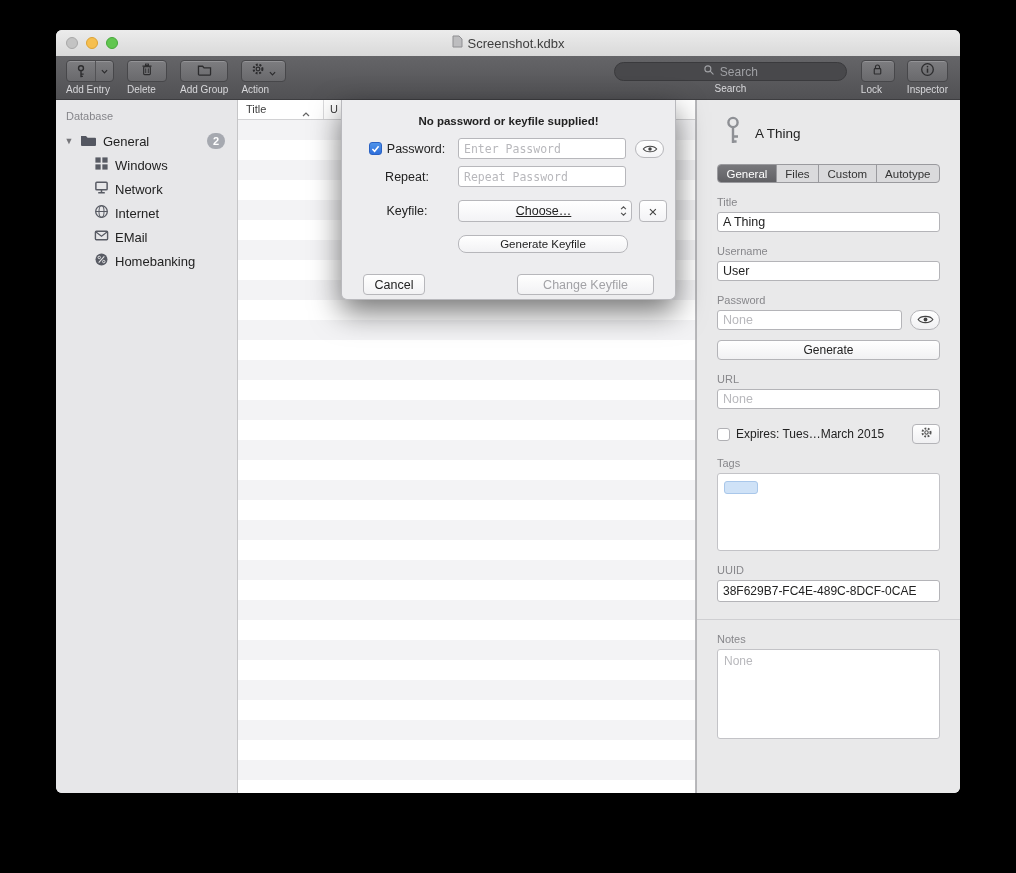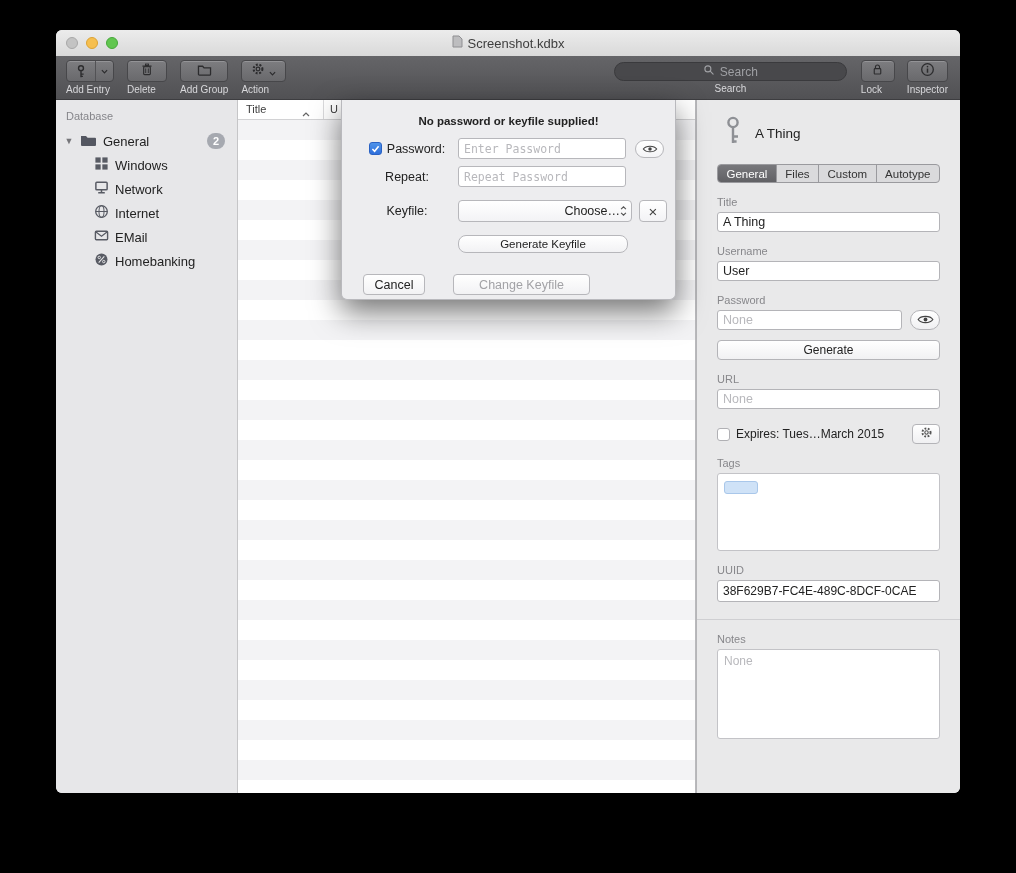--- a/index.html
+++ b/index.html
@@ -107,29 +107,29 @@
   .form-label { width:86px; text-align:right; font-size:12.5px; color:#222;
                 display:flex; justify-content:center; align-items:center; gap:5px; flex:none; }
   .form-field { width:168px; margin-left:8px; height:21px; border:1px solid #b7b7bb; border-radius:3px;
                 background:#fff; padding:0 5px; font-family:"DejaVu Sans Mono", monospace;
                 font-size:11.5px; color:#222; }
   .eye-btn { margin-left:9px; width:29px; height:18px; border:1px solid #b7b7bb; border-radius:9px;
              background:linear-gradient(#fff,#f4f4f6); display:flex; align-items:center; justify-content:center; }
   .popup-btn { width:174px; margin-left:8px; height:22px; background:linear-gradient(#fff,#f3f3f5);
                border:1px solid #b7b7bb; border-radius:4px; display:flex; align-items:center;
                font-size:12.5px; color:#222; padding:0 4px 0 8px; }
-  .popup-text { flex:1; text-align:right; }
+  .popup-text { flex:1; text-align:center;text-decoration:underline; }
   .stepper { display:flex; flex-direction:column; gap:2px; align-items:center; }
   .x-btn { margin-left:7px; width:28px; height:22px; background:linear-gradient(#fff,#f3f3f5);
            border:1px solid #b7b7bb; border-radius:4px; font-size:15px; color:#444; line-height:1;
            display:flex; align-items:center; justify-content:center; }
   .genkey-btn { margin:6px 0 0 116px; width:170px; height:18px; background:linear-gradient(#fff,#f2f2f4);
                 border:1px solid #b7b7bb; border-radius:8px; font-size:11.5px; color:#222;
                 font-family:"Liberation Sans", sans-serif; }
-  .sheet-buttons { display:flex; justify-content:flex-start; gap:28px; padding:21px 21px 0; }
+  .sheet-buttons { display:flex; justify-content:space-between; gap:28px; padding:21px 21px 0; }
   .btn { height:21px; border:1px solid #b7b7bb; border-radius:4px; background:linear-gradient(#fff,#f2f2f4);
          font-size:12.5px; color:#222; font-family:"Liberation Sans", sans-serif; }
   .btn.cancel { width:62px; }
   .btn.disabled { width:137px; color:#a2a2a6; }
 </style>
 </head>
 <body>
 
 <div class="stage">
   <div class="window">

